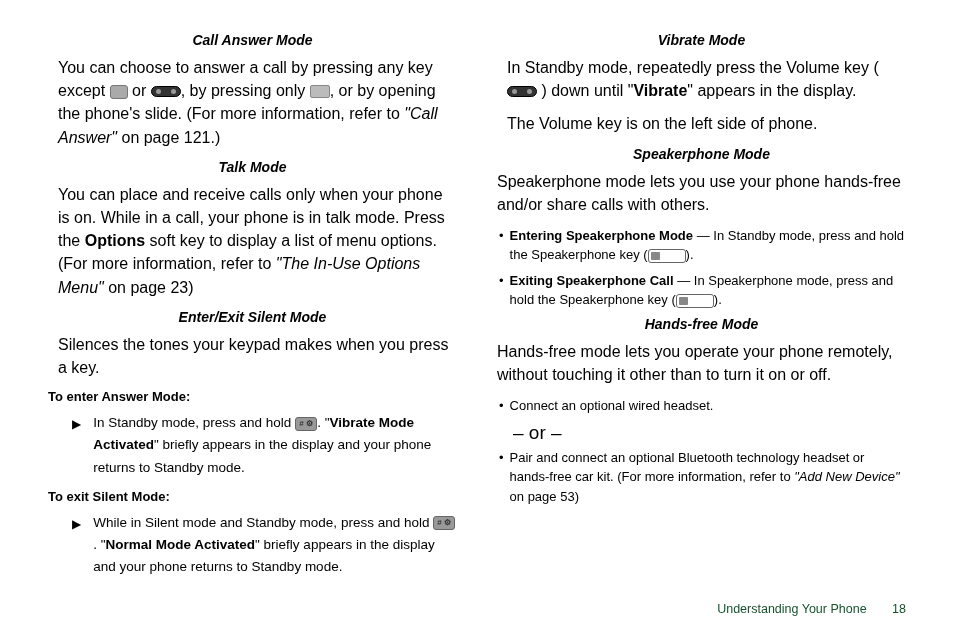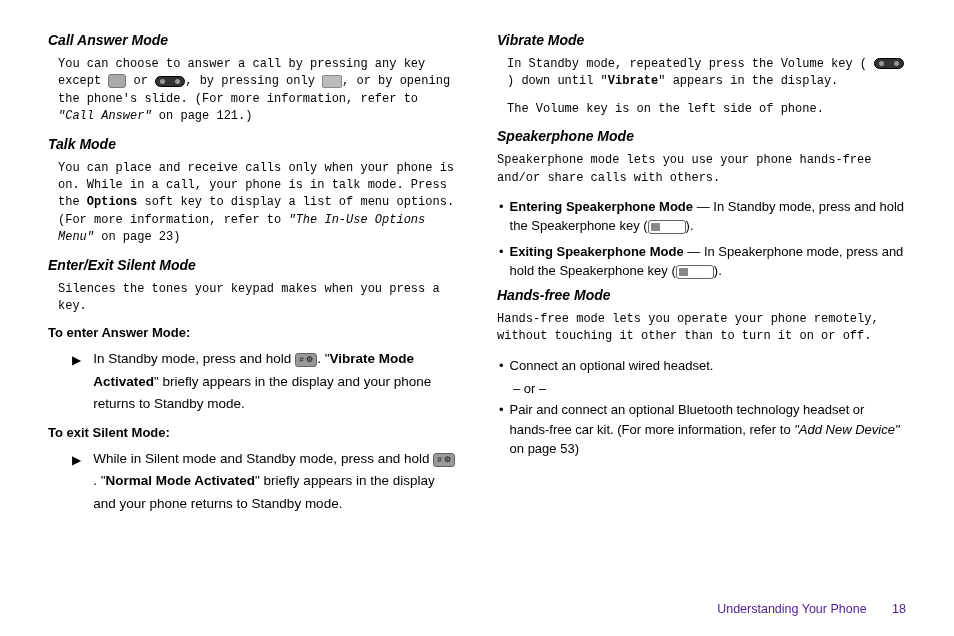--- a/index.html
+++ b/index.html
@@ -18,32 +18,32 @@
     }
     .col {
       flex: 1;
       min-width: 0;
     }
     .h3 {
       font-weight: bold;
       font-style: italic;
       font-size: 14px;
       margin-bottom: 8px;
+      text-align: center;
     }
     .h4 {
       font-weight: bold;
       font-size: 13px;
       margin-bottom: 8px;
     }
     .para {
-      font-size: 12px;
+      font-size: 16px;
       line-height: 1.45;
       margin-bottom: 10px;
       padding-left: 10px;
-      font-family: Liberation Mono, monospace;
     }
     .para.no-indent { padding-left: 0; }
     .bold { font-weight: bold; margin-top: 40px; }
     .italic { font-style: italic; }
     .bullet-item {
       display: flex;
       font-size: 13px;
       line-height: 1.5;
       margin-bottom: 6px;
       padding-left: 2px;
@@ -65,21 +65,21 @@
       flex-shrink: 0;
       font-size: 12px;
       margin-top: 3px;
     }
     .arrow-item .txt { flex: 1; }
     .footer {
       position: absolute;
       bottom: 20px;
       right: 48px;
       font-size: 12.5px;
-      color: #4c1d95;
+      color: #14532d;
     }
     .footer .pg { margin-left: 22px; }
     .icon {
       display: inline-block;
       vertical-align: middle;
     }
     .icon-end {
       width: 18px; height: 14px;
       background: #aaa;
       border-radius: 3px;
@@ -130,21 +130,21 @@
     .icon-spk::before {
       content: '';
       position: absolute;
       left: 2px; top: 2px;
       width: 9px; height: 8px;
       background: #888;
       border-radius: 1px;
     }
     .sub-indent {
       padding-left: 16px;
-      font-size: 13px;
+      font-size: 19px;
       margin-bottom: 4px;
     }
     .sec-gap { margin-top: 4px; }
   </style>
 </head>
 <body>
 
 <div class="columns">
   <div class="col">
     <div class="h3">Call Answer Mode</div>
@@ -185,21 +185,21 @@
     <p class="para">The Volume key is on the left side of phone.</p>
 
     <div class="h3 sec-gap">Speakerphone Mode</div>
     <p class="para no-indent">Speakerphone mode lets you use your phone hands-free and/or share calls with others.</p>
     <div class="bullet-item">
       <span class="bullet">•</span>
       <span class="txt"><span class="bold">Entering Speakerphone Mode</span><span> — In Standby mode, press and hold the Speakerphone key (</span><span class="icon icon-spk"></span><span>).</span></span>
     </div>
     <div class="bullet-item">
       <span class="bullet">•</span>
-      <span class="txt"><span class="bold">Exiting Speakerphone Mode</span><span> — In Speakerphone mode, press and hold the Speakerphone key (</span><span class="icon icon-spk"></span><span>).</span></span>
+      <span class="txt"><span class="bold">Exiting Speakerphone Call</span><span> — In Speakerphone mode, press and hold the Speakerphone key (</span><span class="icon icon-spk"></span><span>).</span></span>
     </div>
 
     <div class="h3 sec-gap">Hands-free Mode</div>
     <p class="para no-indent">Hands-free mode lets you operate your phone remotely, without touching it other than to turn it on or off.</p>
     <div class="bullet-item">
       <span class="bullet">•</span>
       <span class="txt">Connect an optional wired headset.</span>
     </div>
     <div class="sub-indent">– or –</div>
     <div class="bullet-item">

